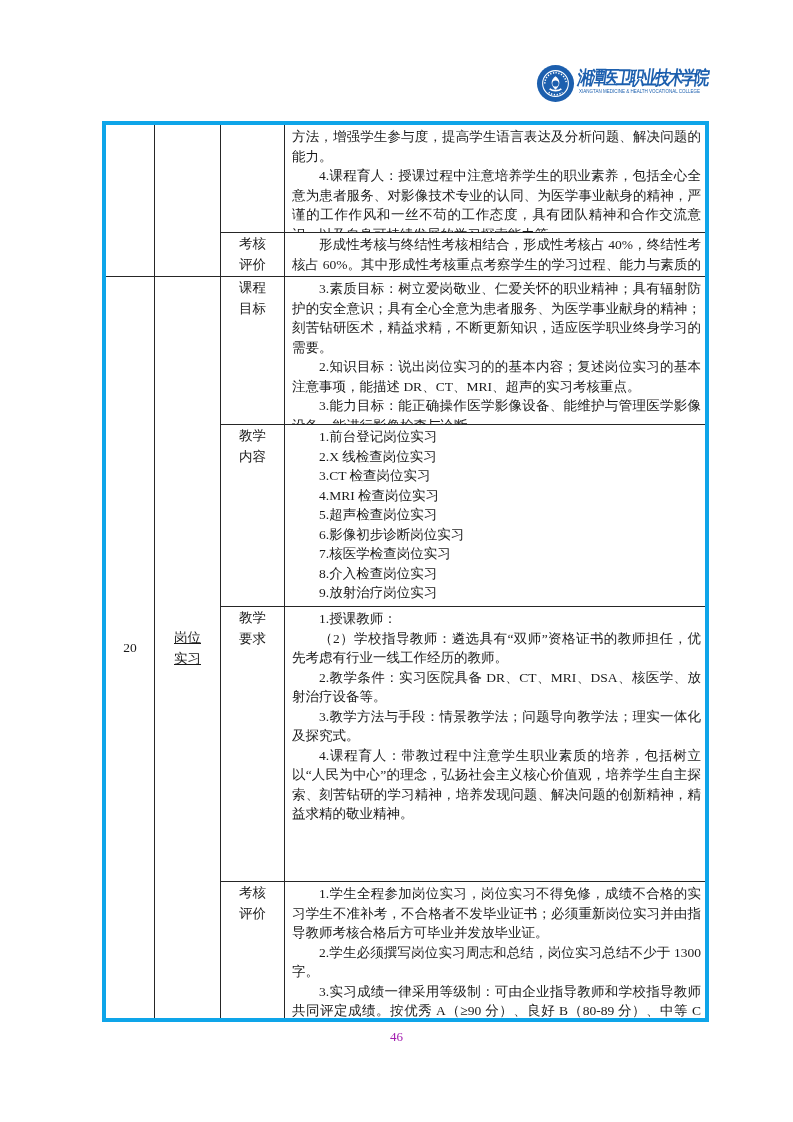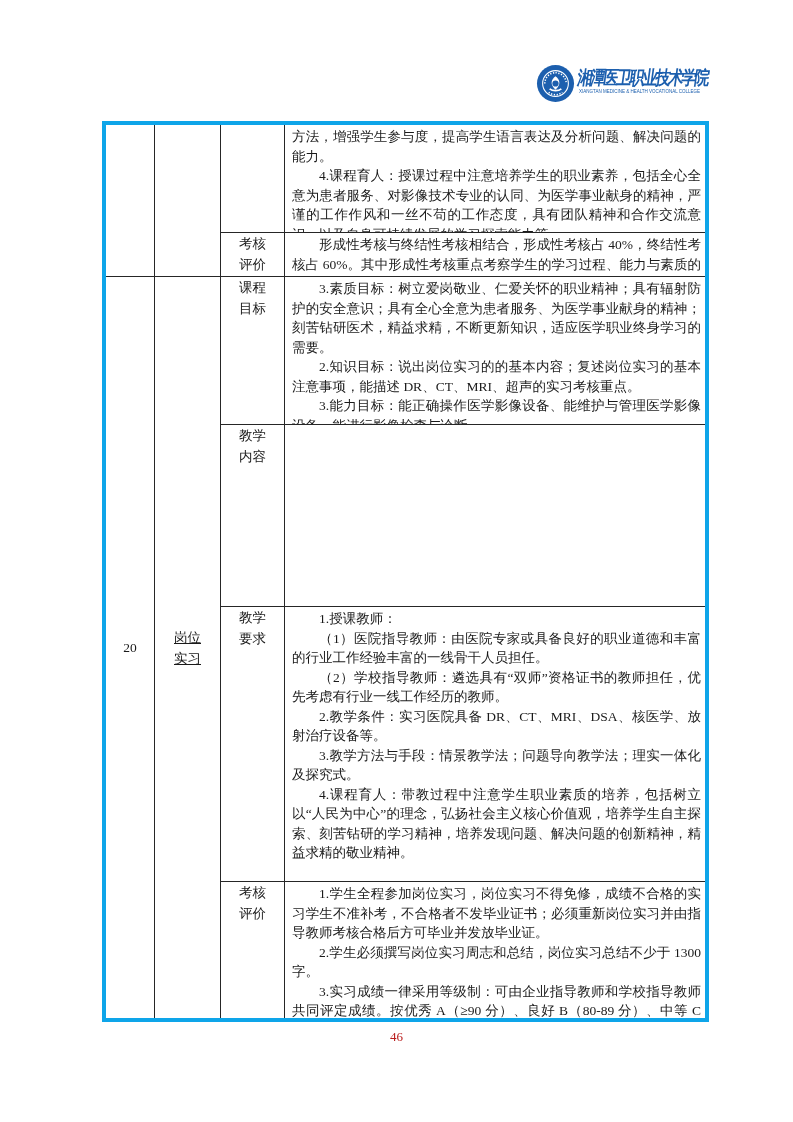--- a/index.html
+++ b/index.html
@@ -49,21 +49,21 @@
   .wrap2{display:block;width:29px;text-align:center;line-height:21px;}
   .r-overflow{flex:1;}
   .r-assess17{height:43px;}
   .r-objectives{height:148px;}
   .r-content{height:182px;}
   .r-require{height:275px;}
   .r-assess18{flex:1;}
   
   .pageno{
     position:absolute;left:0;right:0;top:1029px;text-align:center;
-    font-size:13px;color:#b91c1c;
+    font-size:13px;color:#a21caf;
   }
 </style>
 </head>
 <body>
 
 <div class="page">
 
   <div class="logo">
     <span>
       <svg width="39" height="39" viewBox="0 0 40 40">
@@ -126,29 +126,39 @@
             <p>3.素质目标：树立爱岗敬业、仁爱关怀的职业精神；具有辐射防护的安全意识；具有全心全意为患者服务、为医学事业献身的精神；刻苦钻研医术，精益求精，不断更新知识，适应医学职业终身学习的需要。</p>
             <p>2.知识目标：说出岗位实习的的基本内容；复述岗位实习的基本注意事项，能描述 DR、CT、MRI、超声的实习考核重点。</p>
             <p>3.能力目标：能正确操作医学影像设备、能维护与管理医学影像设备、能进行影像检查与诊断。</p>
           </div>
         </div>
 
         <div class="trow bb r-content">
           <div class="lblcell">
             <span>教学内容</span>
           </div>
+          <div class="ccell">
+            <p class="item">1.前台登记岗位实习</p>
+            <p class="item">2.X 线检查岗位实习</p>
+            <p class="item">3.CT 检查岗位实习</p>
+            <p class="item">4.MRI 检查岗位实习</p>
+            <p class="item">5.超声检查岗位实习</p>
+            <p class="item">6.影像初步诊断岗位实习</p>
+            <p class="item">7.核医学检查岗位实习</p>
+            <p class="item">8.介入检查岗位实习</p>
+            <p class="item">9.放射治疗岗位实习</p>
+          </div>
         </div>
 
         <div class="trow bb r-require">
           <div class="lblcell">
             <span>教学要求</span>
           </div>
           <div class="ccell">
             <p>1.授课教师：</p>
-            <p>（1）医院指导教师：由医院专家或具备良好的职业道德和丰富的行业工作经验丰富的一线骨干人员担任。</p>
             <p>（2）学校指导教师：遴选具有“双师”资格证书的教师担任，优先考虑有行业一线工作经历的教师。</p>
             <p>2.教学条件：实习医院具备 DR、CT、MRI、DSA、核医学、放射治疗设备等。</p>
             <p>3.教学方法与手段：情景教学法；问题导向教学法；理实一体化及探究式。</p>
             <p>4.课程育人：带教过程中注意学生职业素质的培养，包括树立以“人民为中心”的理念，弘扬社会主义核心价值观，培养学生自主探索、刻苦钻研的学习精神，培养发现问题、解决问题的创新精神，精益求精的敬业精神。</p>
           </div>
         </div>
 
         <div class="trow r-assess18">
           <div class="lblcell">
             <span>考核评价</span>

